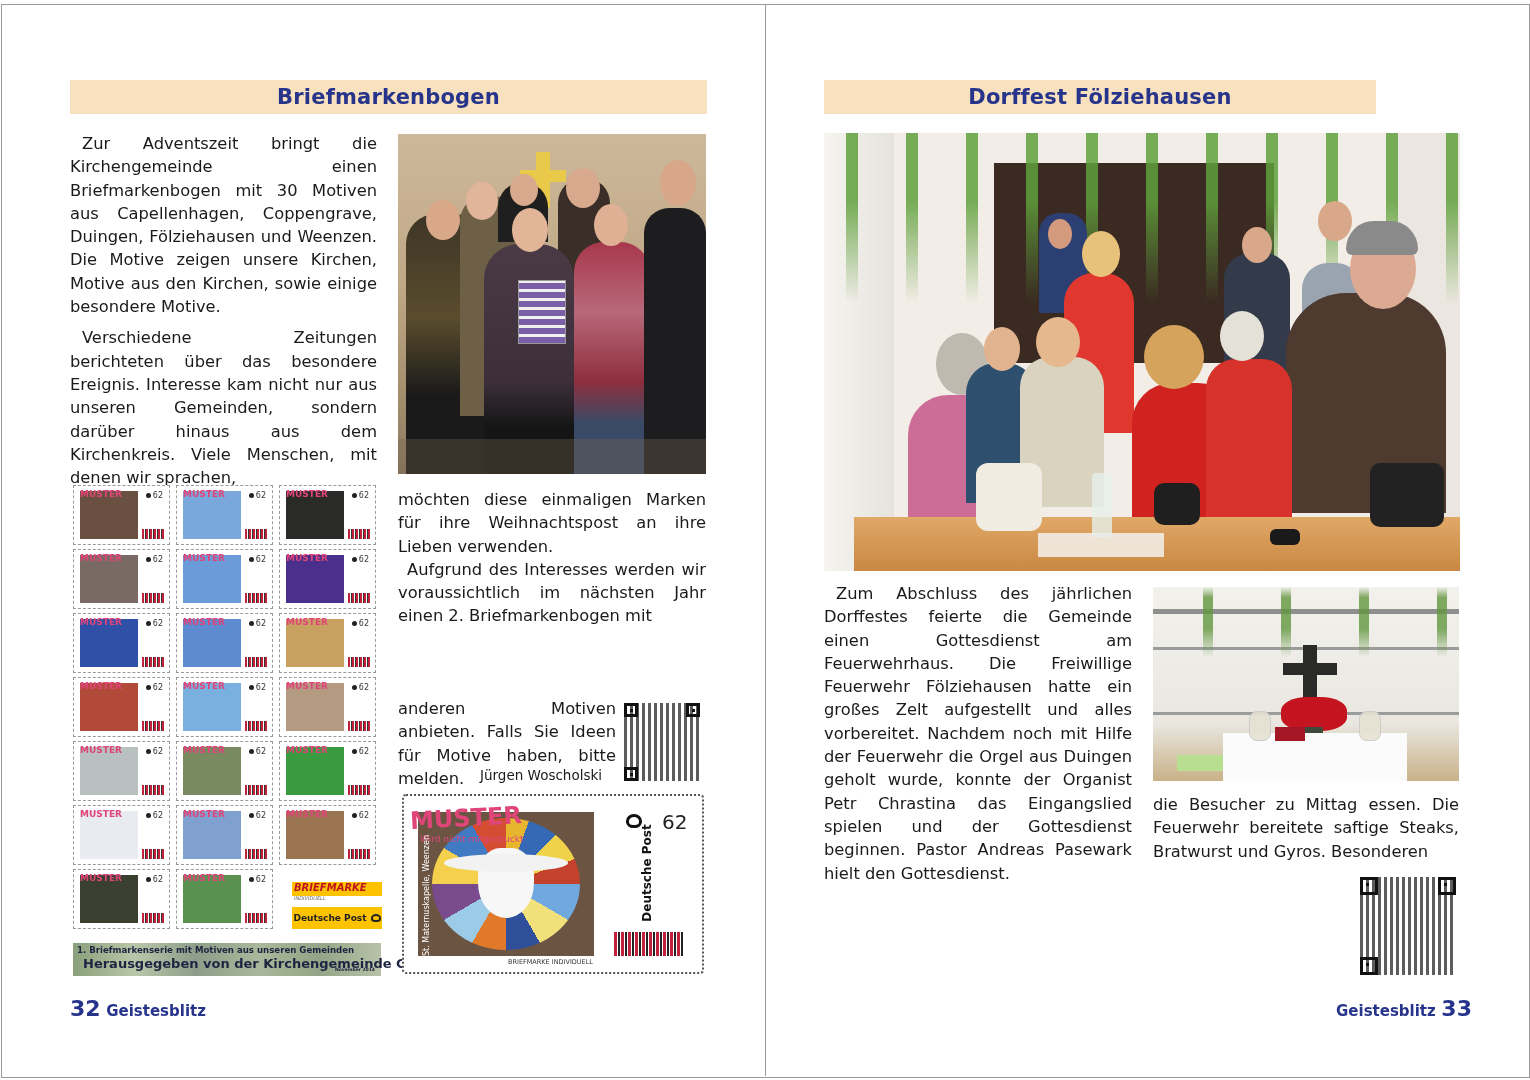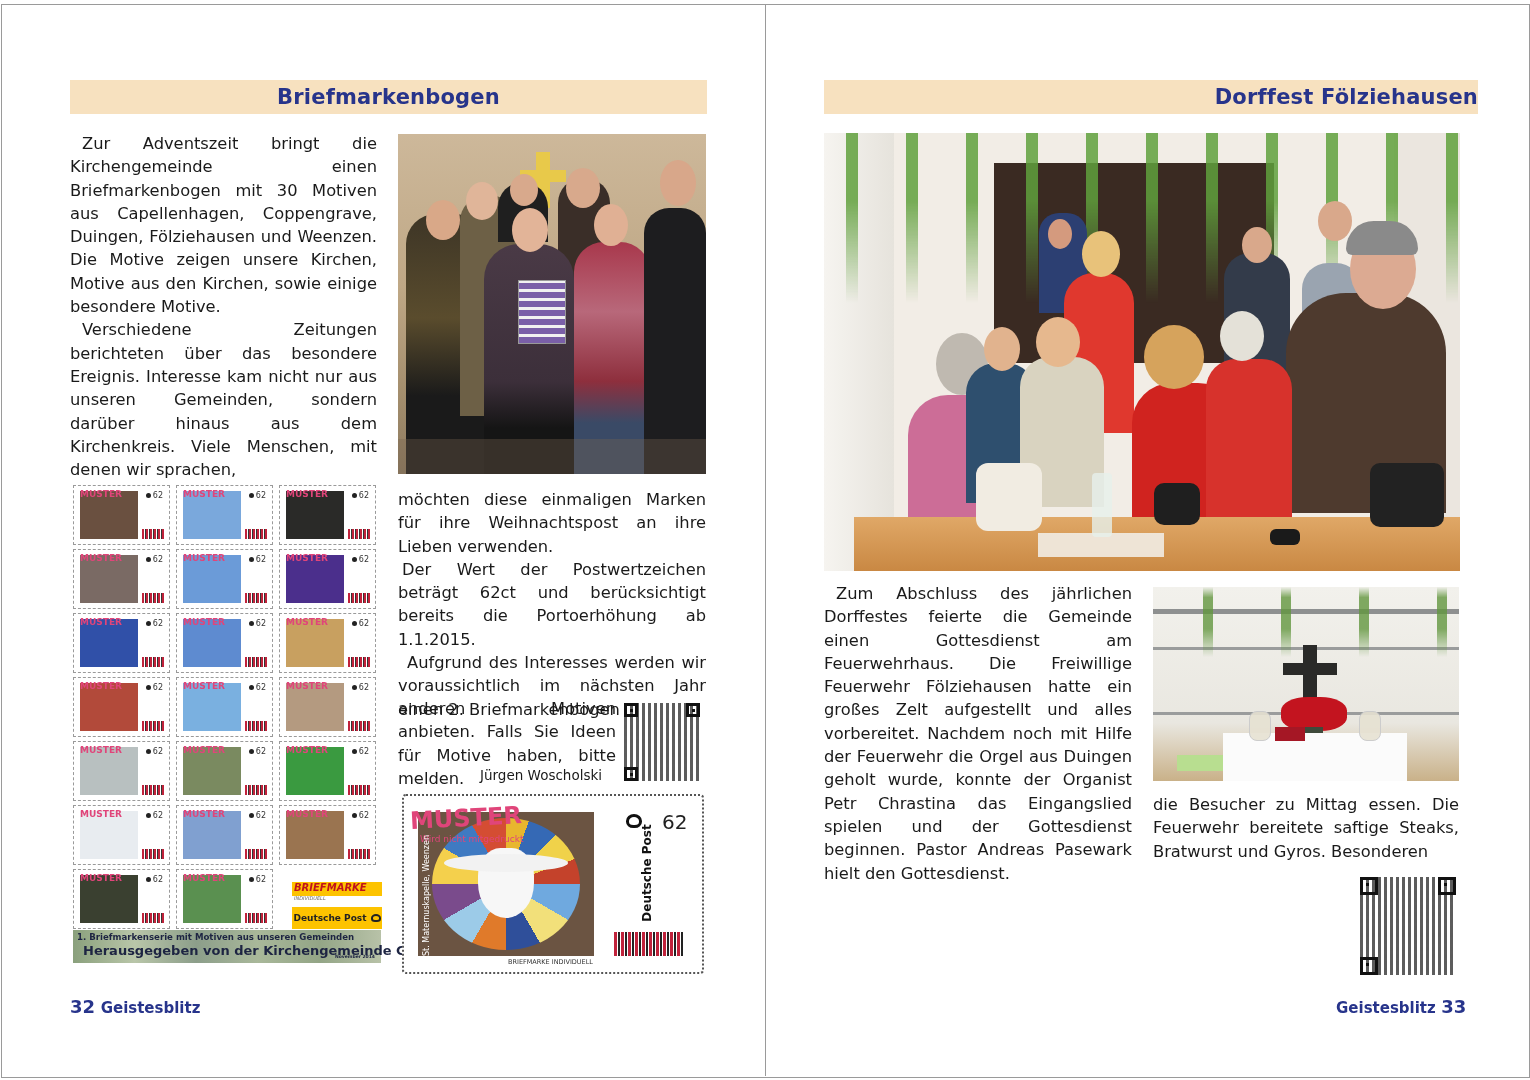--- a/index.html
+++ b/index.html
@@ -15,21 +15,21 @@
   .title-bar { position:absolute; background:#f7e1bf; height:34px; display:flex; align-items:center; justify-content:center; }
   .title-bar span { font-family:"DejaVu Sans", sans-serif; font-weight:bold; font-size:21px; color:#27348b; letter-spacing:0.2px; }
 
   .para { position:absolute; font-family:"DejaVu Sans", sans-serif; font-size:16.3px; line-height:23.3px; text-align:justify;
           color:#1a1a1a; margin:0; }
   .para p { margin:0; text-indent:12px; }
   .para p.noindent { text-indent:0; }
 
   .photo { position:absolute; overflow:hidden; }
   .footer-num { position:absolute; font-family:"DejaVu Sans", sans-serif; font-weight:bold; color:#27348b; }
-  .footer-num .num { font-size:18px; }
+  .footer-num .num { font-size:22px; }
   .footer-num .mag { font-size:15px; }
 
   
   .stamp-sheet { position:absolute; left:73px; top:485px; width:310px; }
   .stamp { position:absolute; width:97px; height:60px; background:#fff; border:1px dashed #9a9a9a; box-sizing:border-box; }
   .stamp .img { position:absolute; left:6px; top:5px; width:58px; height:48px; }
   .stamp .muster { position:absolute; left:6px; top:3px; font-size:9px; font-weight:bold; color:#e0457a; }
   .stamp .val { position:absolute; right:6px; top:5px; font-size:8px; color:#333; }
   .stamp .post { position:absolute; right:18px; top:7px; width:5px; height:5px; border-radius:50%; background:#222; }
   .stamp .code { position:absolute; right:5px; bottom:5px; width:22px; height:10px;
@@ -50,21 +50,21 @@
 <div class="spread"></div>
 <div class="gutter"></div>
 
 <div class="page left">
   <div class="title-bar" style="left:70px; top:80px; width:637px;">
     <span>Briefmarkenbogen</span>
   </div>
 
   <div class="para" style="left:70px; top:132px; width:307px;">
     <p>Zur Adventszeit bringt die Kirchengemeinde  einen Briefmarkenbogen mit 30 Motiven aus Capellenhagen, Coppengrave, Duingen, Fölziehausen und Weenzen. Die Motive zeigen unsere Kirchen, Motive aus den Kirchen, sowie einige besondere Motive.</p>
-    <p style="margin-top:0;">Verschiedene Zeitungen berichteten über das besondere Ereignis. Interesse kam nicht nur aus unseren Gemeinden, sondern darüber hinaus aus dem Kirchenkreis. Viele Menschen, mit denen wir sprachen,</p>
+    <p style="margin-top:8px;">Verschiedene Zeitungen berichteten über das besondere Ereignis. Interesse kam nicht nur aus unseren Gemeinden, sondern darüber hinaus aus dem Kirchenkreis. Viele Menschen, mit denen wir sprachen,</p>
   </div>
 
   <div class="photo" style="left:398px; top:134px; width:308px; height:340px; background:linear-gradient(180deg,#cdb89a 0%,#bfa886 45%,#a58f6e 75%,#8c7a60 100%);">
 
     <div style="position:absolute; left:138px; top:18px; width:14px; height:56px; background:#e8c94a;"></div>
     <div style="position:absolute; left:122px; top:36px; width:46px; height:12px; background:#e8c94a;"></div>
 
     <div style="position:absolute; left:8px; top:80px; width:78px; height:260px; background:linear-gradient(180deg,#3d3526 0%,#5a4c2d 40%,#1a1a1a 70%); border-radius:30px 30px 0 0;"></div>
     <div style="position:absolute; left:28px; top:66px; width:34px; height:40px; background:#d9a888; border-radius:50%;"></div>
     <div style="position:absolute; left:62px; top:62px; width:58px; height:220px; background:#6d6046; border-radius:25px 25px 0 0;"></div>
@@ -231,30 +231,29 @@
 
     <div style="position:absolute; left:219px; top:397px; width:90px; height:14px; background:#fdc300;">
       <span style="position:absolute; left:2px; top:0px; font-size:10px; font-weight:bold; font-style:italic; color:#c0121c;">BRIEFMARKE</span>
     </div>
     <div style="position:absolute; left:221px; top:410px; font-size:5px; font-style:italic; color:#666;">INDIVIDUELL</div>
     <div style="position:absolute; left:219px; top:422px; width:90px; height:22px; background:#fdc300; display:flex; align-items:center; justify-content:center;">
       <span style="font-size:9px; font-weight:bold; color:#222;">Deutsche Post</span>
       <span style="margin-left:4px; display:inline-block; width:10px; height:8px; border:2px solid #222; border-radius:50% 50% 40% 40%; box-sizing:border-box;"></span>
     </div>
 
-    <div style="position:absolute; left:0; top:445px; width:308px; height:33px; background:linear-gradient(90deg,#8aa07c,#b9c6a9 20%,#8c9e8a 40%,#a9b89a 60%,#93a586 80%,#b8c2a8);">
+    <div style="position:absolute; left:0; top:458px; width:308px; height:33px; background:linear-gradient(90deg,#8aa07c,#b9c6a9 20%,#8c9e8a 40%,#a9b89a 60%,#93a586 80%,#b8c2a8);">
       <div style="position:absolute; left:4px; top:2px; font-size:8.6px; font-weight:bold; color:#1d2442; white-space:nowrap;">1. Briefmarkenserie mit Motiven aus unseren Gemeinden</div>
       <div style="position:absolute; left:10px; top:13px; font-size:13px; font-weight:bold; color:#1d2442; white-space:nowrap;">Herausgegeben von der Kirchengemeinde Coppengrave</div>
       <div style="position:absolute; right:6px; top:24px; font-size:4.5px; font-weight:bold; color:#1d2442;">November 2014</div>
     </div>
   </div>
 
   <div class="para" style="left:398px; top:488px; width:308px;">
     <p class="noindent">möchten diese einmaligen Marken für ihre Weihnachtspost an ihre Lieben verwenden.</p>
-    <p style="text-indent:4px;">Der Wert der Postwertzeichen beträgt 62ct und berücksichtigt bereits die Portoerhöhung  ab 1.1.2015.</p>
     <p style="text-indent:9px;">Aufgrund des Interesses werden wir voraussichtlich im nächsten Jahr einen 2. Briefmarkenbogen mit</p>
   </div>
   <div class="para" style="left:398px; top:697px; width:218px;">
     <p class="noindent">anderen Motiven anbieten. Falls Sie Ideen für Motive haben, bitte melden.</p>
   </div>
   <div style="position:absolute; left:480px; top:767px; font-size:13.5px; color:#1a1a1a;">Jürgen Woscholski</div>
 
   <div class="qr" style="left:624px; top:703px; width:76px; height:78px;">
     <div class="noise"></div>
     <div class="finder" style="left:0; top:0;"></div>
@@ -280,21 +279,21 @@
     <div style="position:absolute; left:104px; top:162px; font-size:6.5px; color:#333;">BRIEFMARKE INDIVIDUELL</div>
   </div>
 
   <div class="footer-num" style="left:70px; top:996px;">
     <span class="num">32</span>
     <span class="mag">Geistesblitz</span>
   </div>
 </div>
 
 <div class="page right">
-  <div class="title-bar" style="left:58px; top:80px; width:654px;justify-content:flex-end;">
+  <div class="title-bar" style="left:58px; top:80px; width:552px;">
     <span>Dorffest Fölziehausen</span>
   </div>
 
   <div class="photo" style="left:58px; top:133px; width:636px; height:438px; background:#f2ede6;">
     <div style="position:absolute; left:0; top:0; width:70px; height:438px; background:linear-gradient(90deg,#f6f4f0,#e6e3dc);"></div>
     <div style="position:absolute; left:170px; top:30px; width:280px; height:200px; background:#3a2a22;"></div>
     <div style="position:absolute; left:570px; top:0; width:66px; height:438px; background:#ebe6df;"></div>
 
     <div style="position:absolute; left:0; top:0; width:636px; height:170px;
       background:

